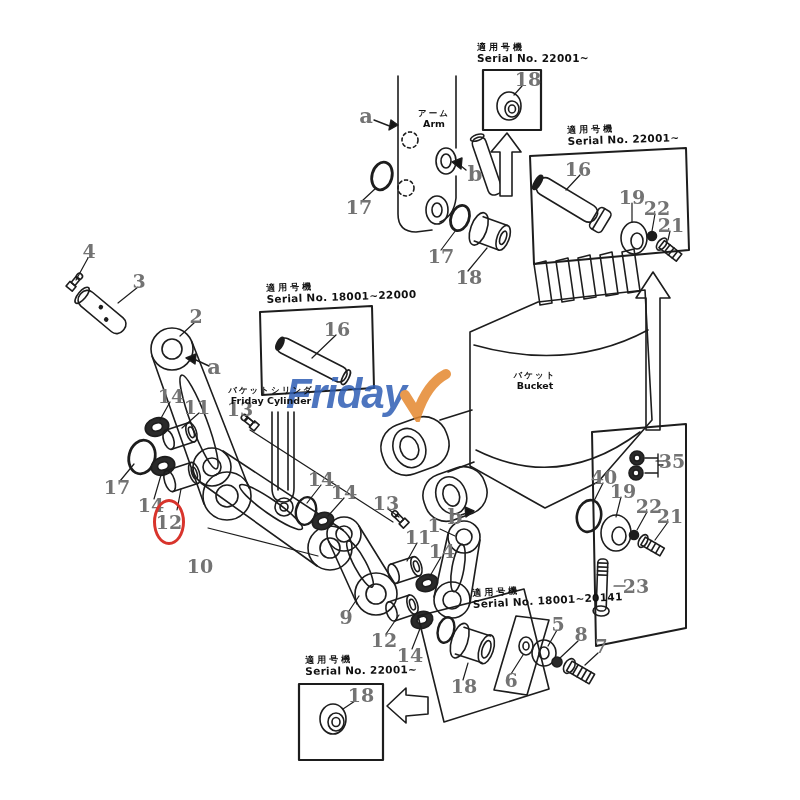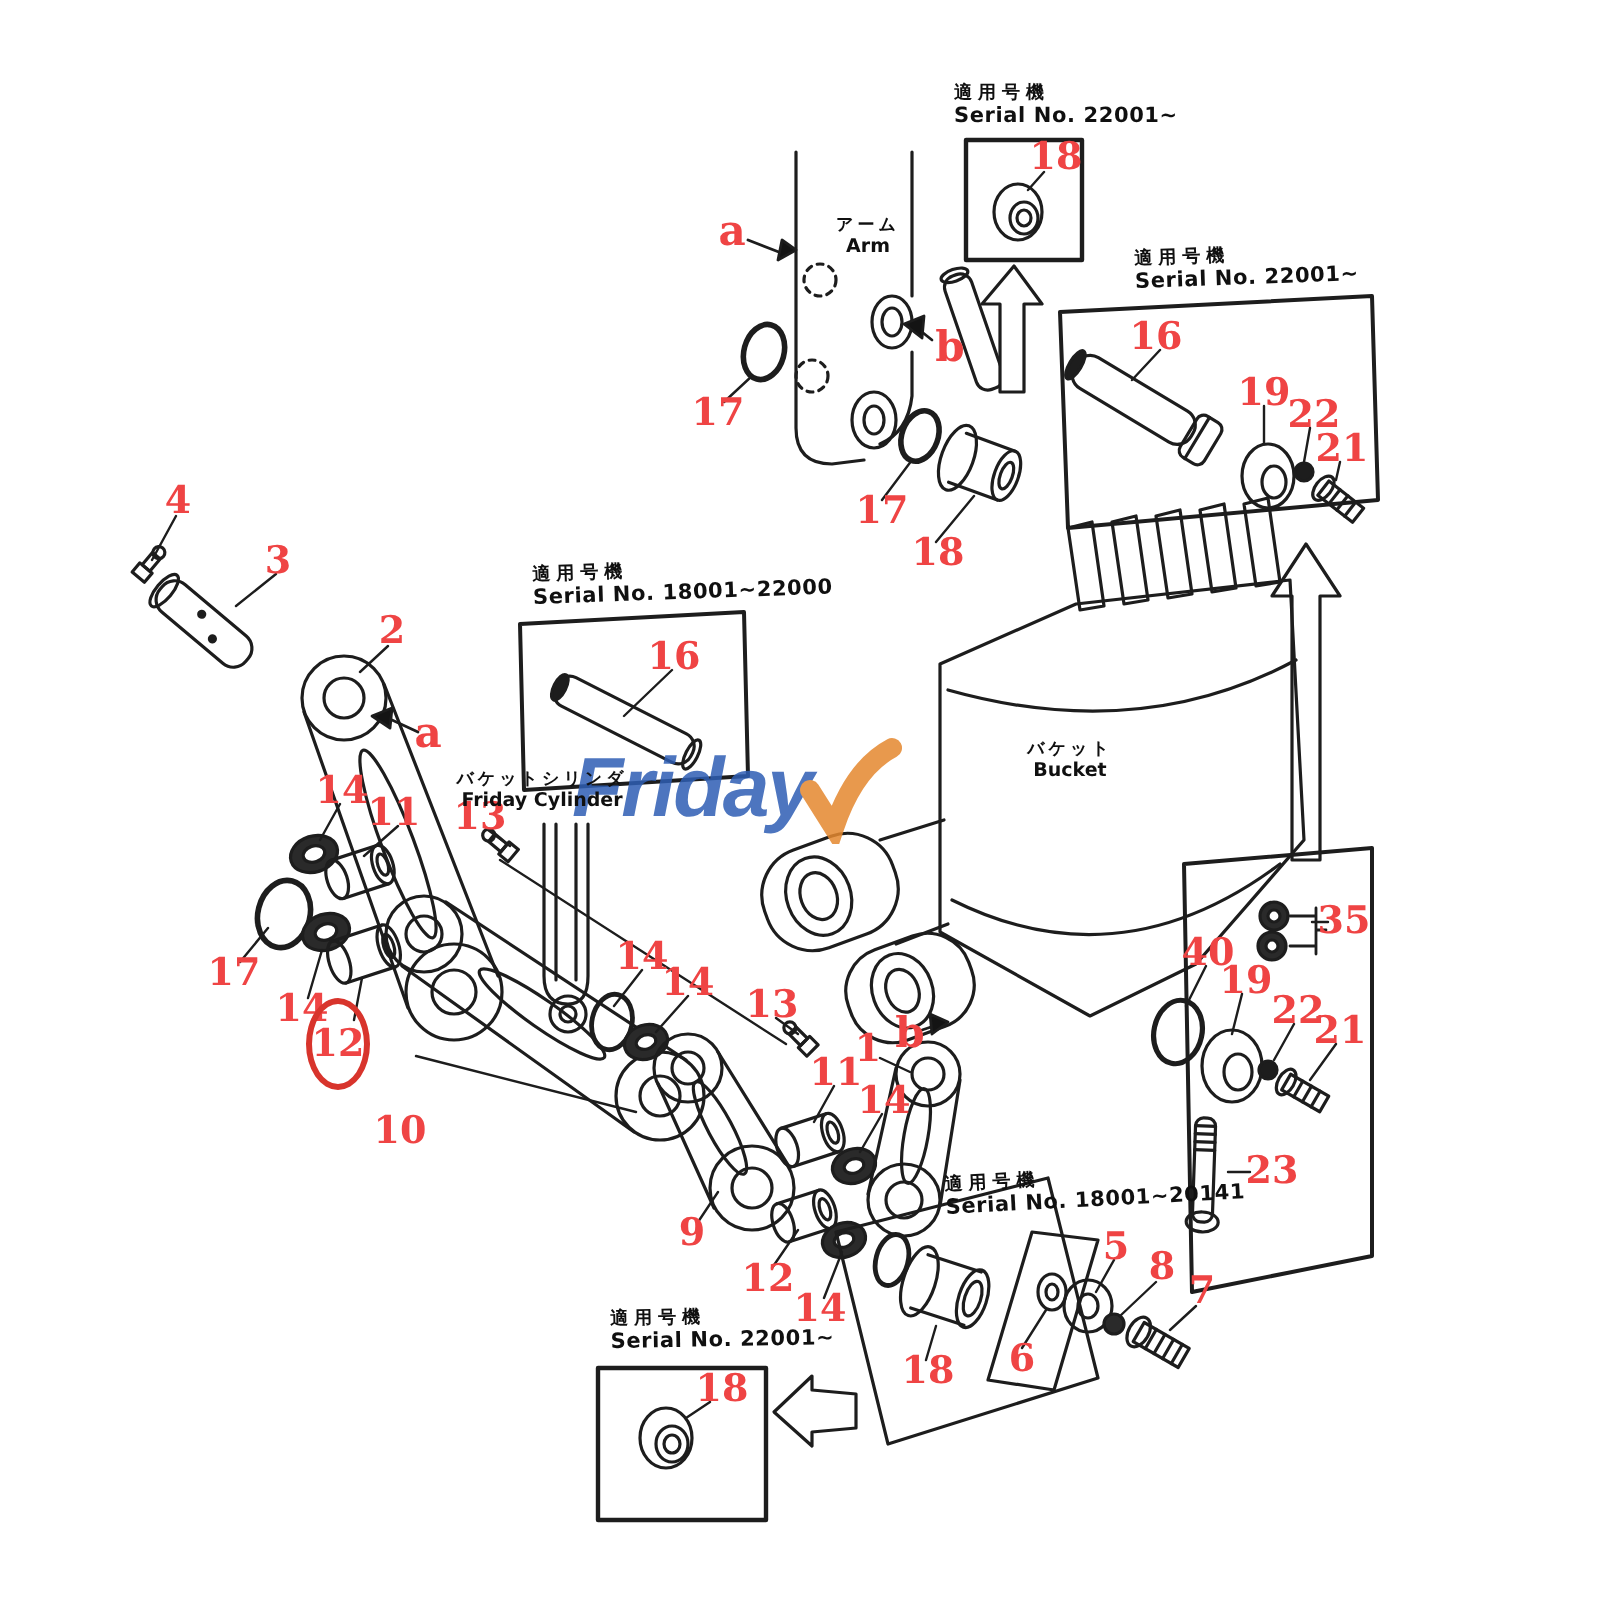--- a/index.html
+++ b/index.html
@@ -2,21 +2,21 @@
 <html><head>
 <meta charset="utf-8">
 <style>
   *{margin:0;padding:0;box-sizing:border-box}
   html,body{width:800px;height:800px;background:#fff;overflow:hidden}
   body{font-family:"DejaVu Sans",sans-serif;position:relative}
   .stage{position:absolute;inset:0;width:800px;height:800px}
   svg.art{position:absolute;left:0;top:0}
   .layer{position:absolute;inset:0;pointer-events:none}
   .callout{position:absolute;transform:translate(-50%,-50%);font-family:"DejaVu Serif","Liberation Serif",serif;
-           font-weight:700;font-size:19px;line-height:1;color:#ef4444;white-space:nowrap}
+           font-weight:700;font-size:19px;line-height:1;color:#737373;white-space:nowrap}
   .callout.letter{font-size:21px}
   .callout.hl{width:32px;height:46px;border:3px solid #d8342c;border-radius:50%;
               display:flex;align-items:center;justify-content:center}
   .serial-note{position:absolute;color:#101010;font-weight:700;transform-origin:left top;white-space:nowrap}
   .serial-note .jp{font-size:9px;letter-spacing:3px;line-height:1.15}
   .serial-note .en{font-size:10.5px;letter-spacing:.3px;line-height:1.15}
   .part-label{position:absolute;transform:translate(-50%,0);text-align:center;color:#101010;font-weight:700;white-space:nowrap}
   .part-label .jp{font-size:8.5px;letter-spacing:2px;line-height:1.2}
   .part-label .en{font-size:9.5px;line-height:1.2}
   .watermark{position:absolute;left:286px;top:370px;display:flex;

